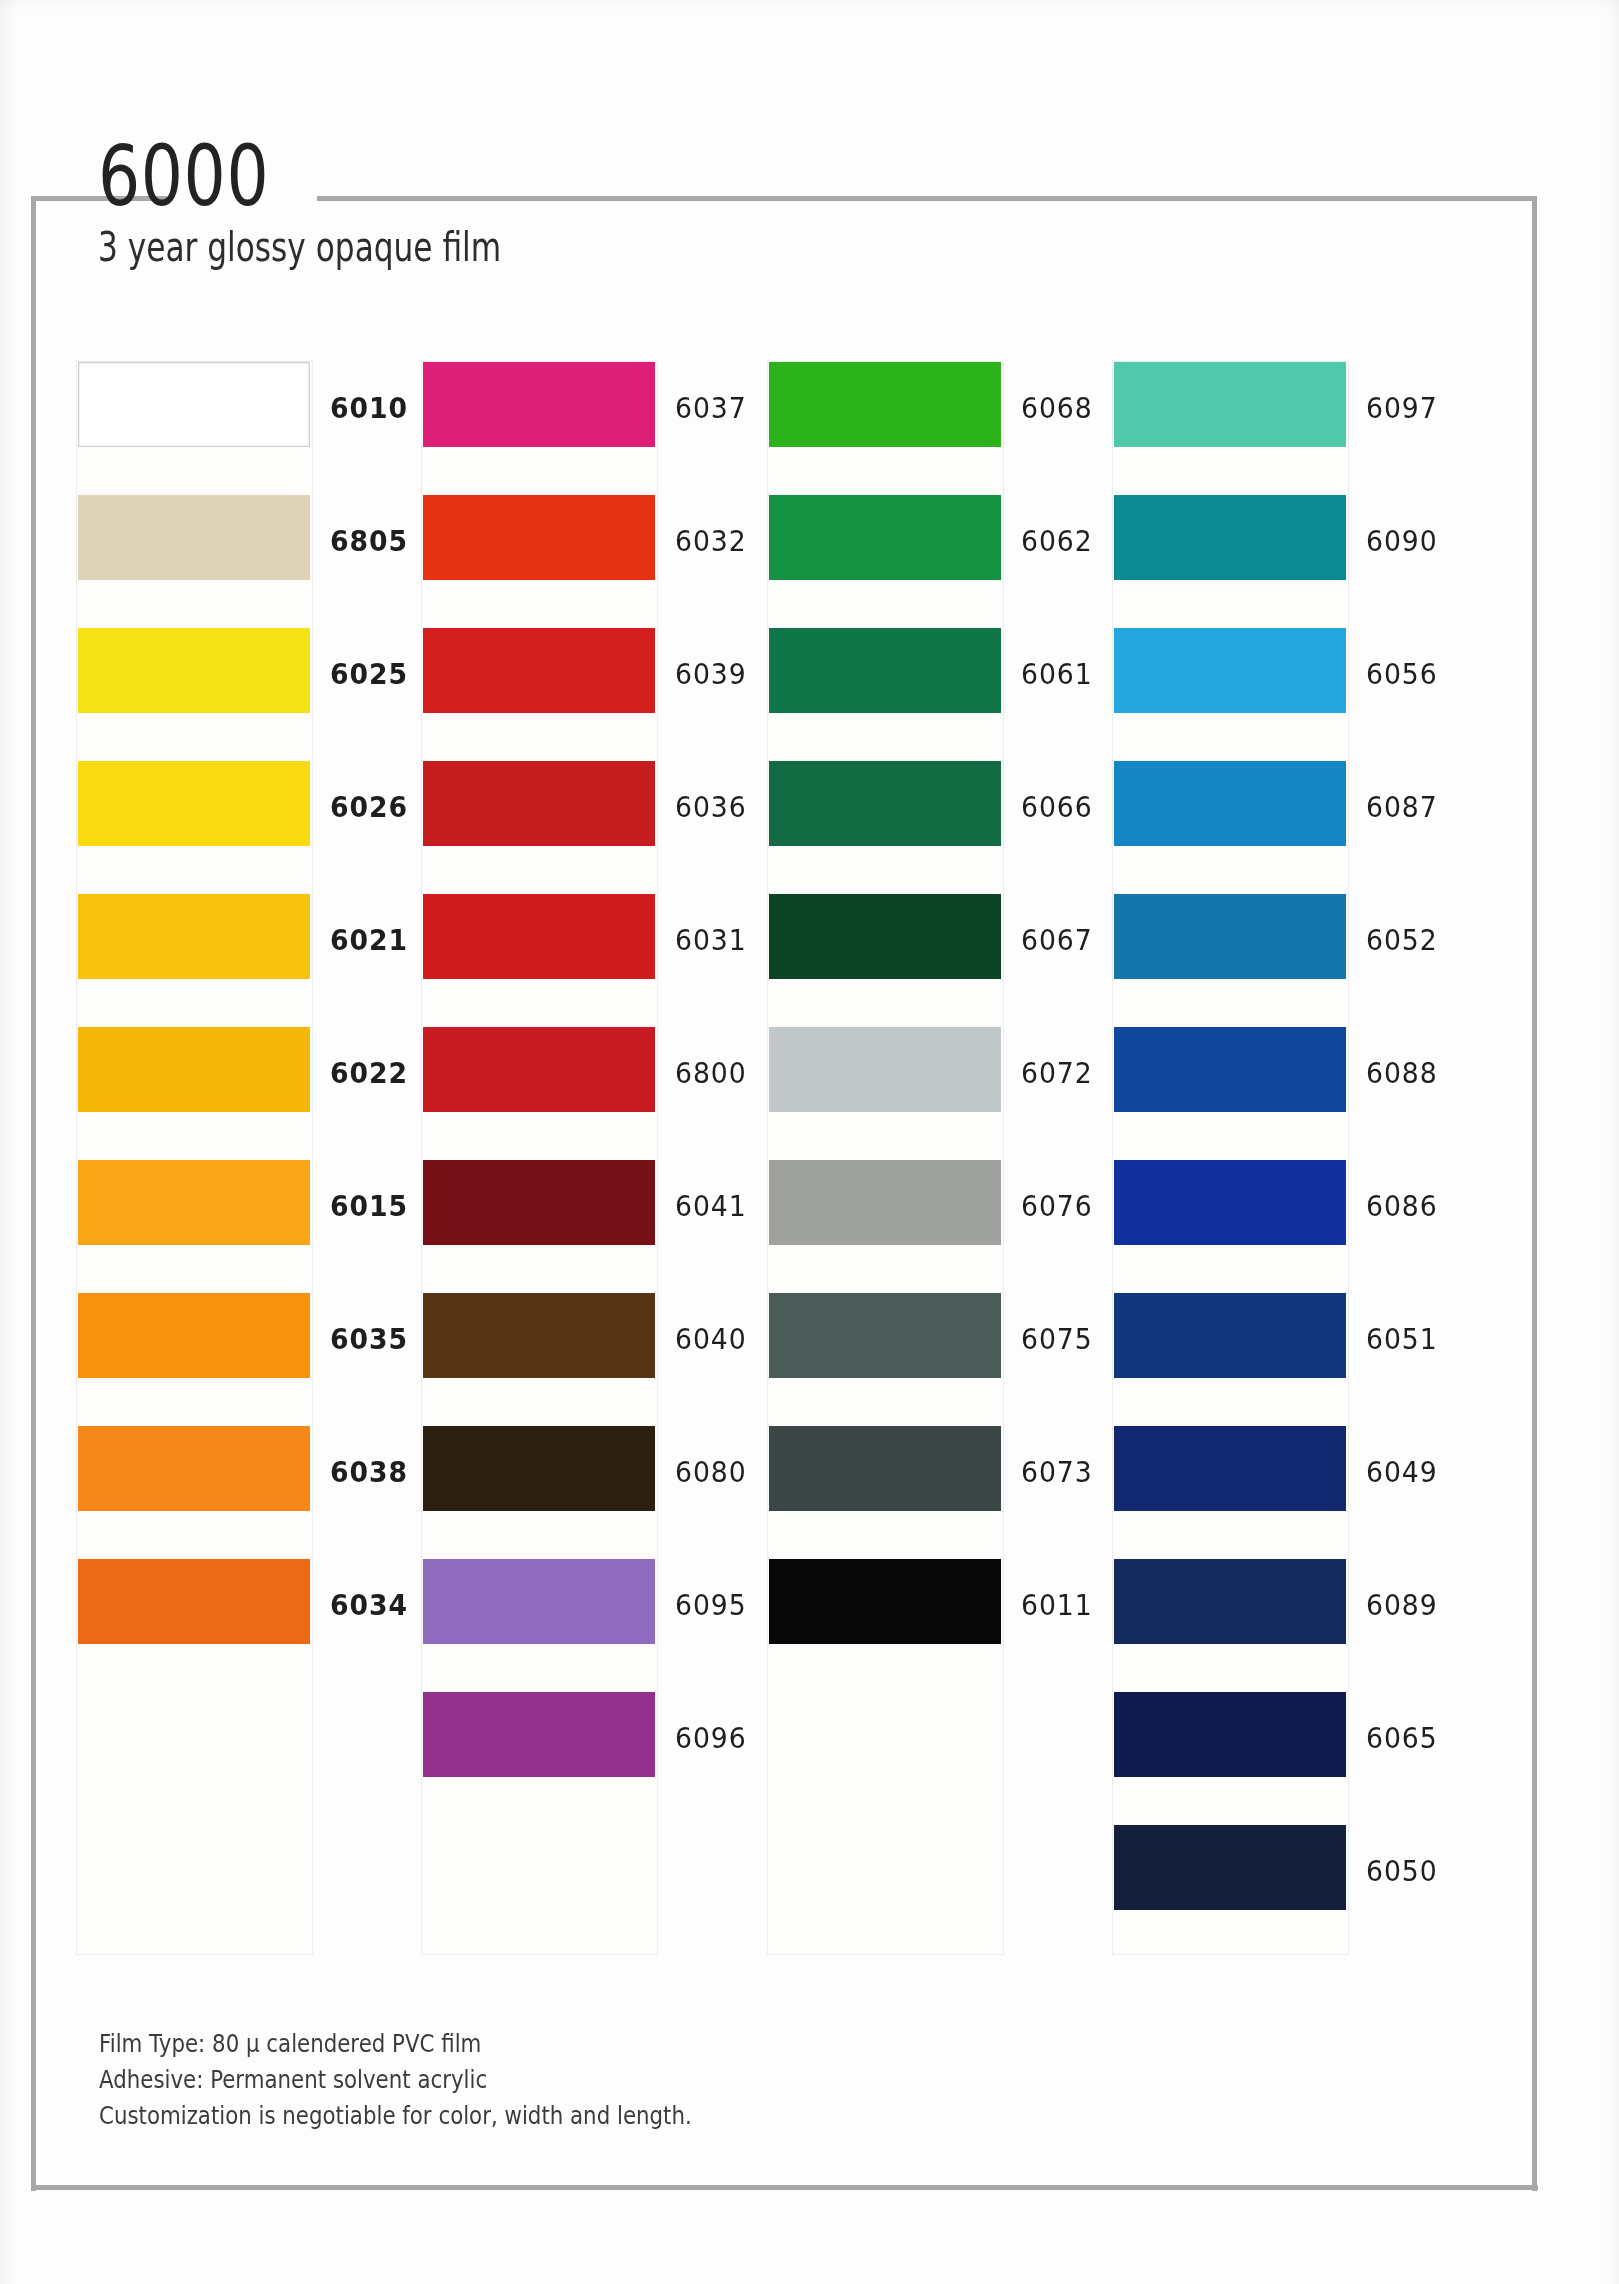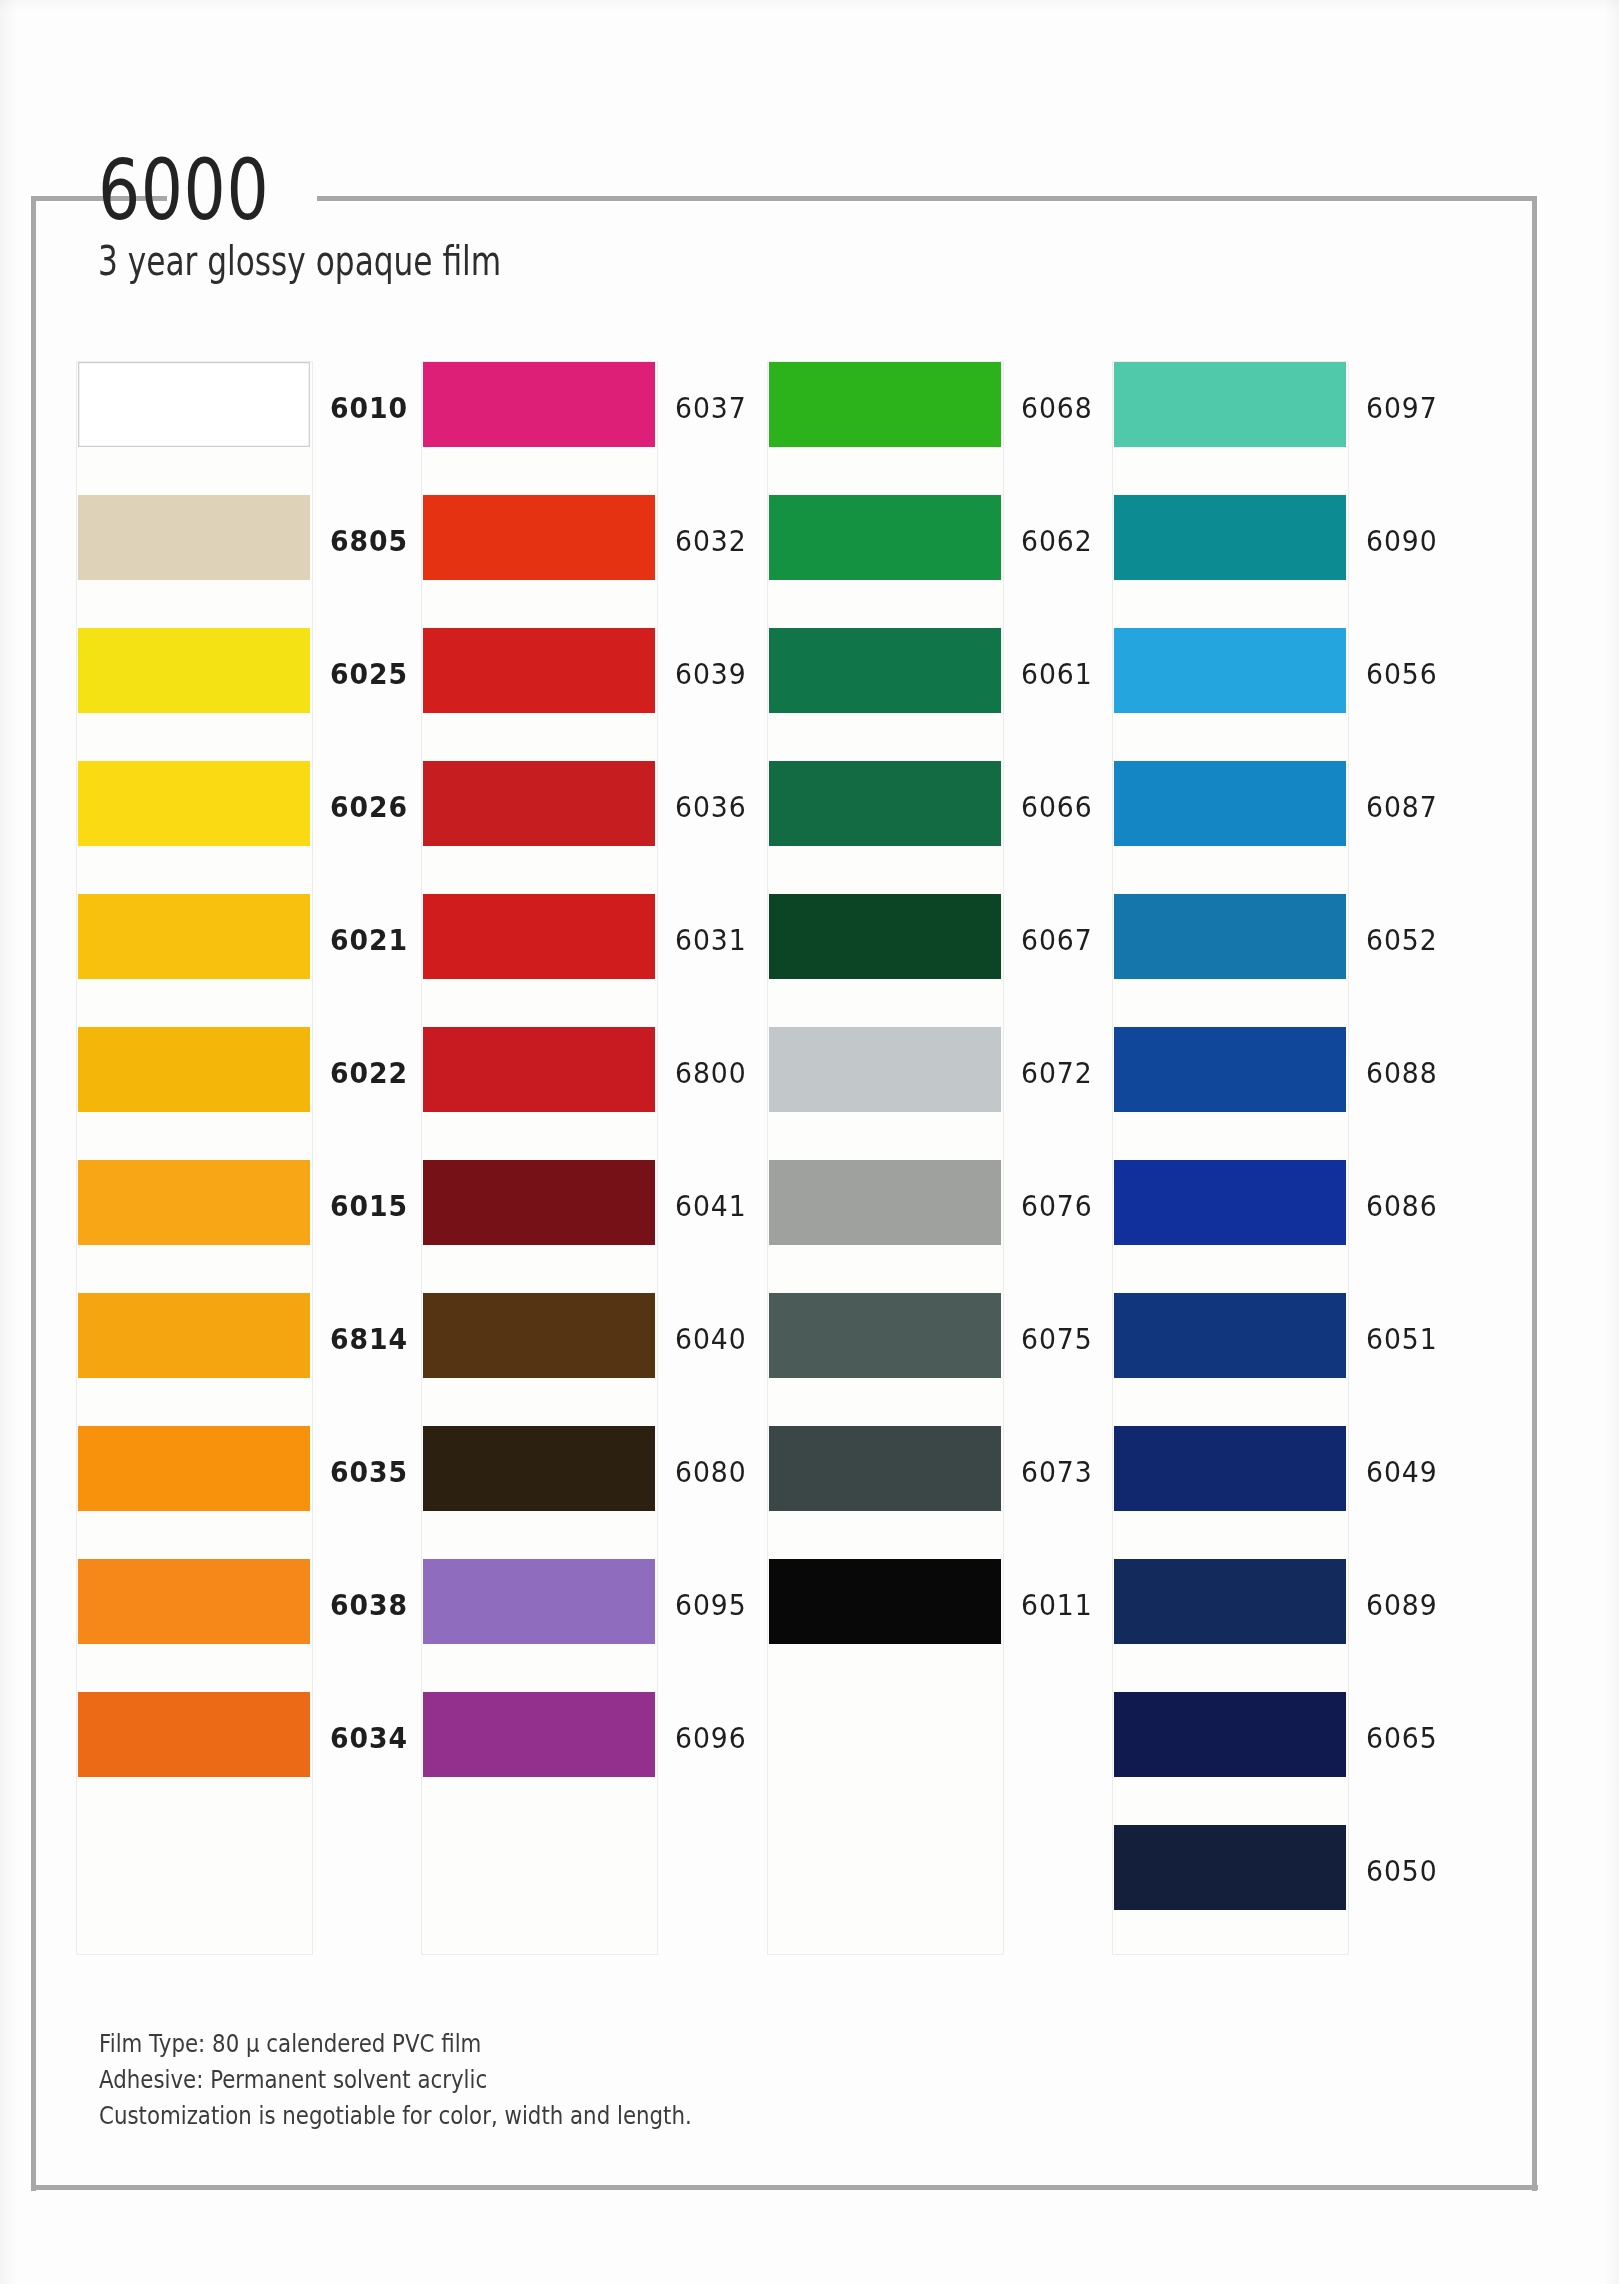--- a/index.html
+++ b/index.html
@@ -38,21 +38,21 @@
     position: absolute;
     background: #a8a8a8;
   }
   #frame-top-left   { left: 31px;   top: 196px;  width: 136px;  height: 5.2px; }
   #frame-top-right  { left: 317px;  top: 196px;  width: 1220px; height: 5.2px; }
   #frame-left       { left: 31px;   top: 196px;  width: 5.2px;    height: 1995px; }
   #frame-right      { left: 1532px; top: 196px;  width: 5.2px;    height: 1995px; }
   #frame-bottom     { left: 31px;   top: 2185px; width: 1507px; height: 5.2px; }
 
   
-  #header { position: absolute; left: 98px; top: 149px; }
+  #header { position: absolute; left: 98px; top: 135px; }
   #title-6000 {
     font-family: "DejaVu Sans", sans-serif;
     font-size: 83px;
     font-weight: 400;
     color: #232323;
     letter-spacing: 0.7px;
     line-height: 1;
     transform: scaleX(0.80);
     transform-origin: left top;
     white-space: nowrap;
@@ -170,24 +170,20 @@
       </div>
       <div class="row">
         <div class="swatch" style="background: rgb(245, 182, 10);"></div>
         <div class="code" style="top: 29px;">6022</div>
       </div>
       <div class="row">
         <div class="swatch" style="background: rgb(249, 166, 22);"></div>
         <div class="code" style="top: 29px;">6015</div>
       </div>
       <div class="row">
-        <div class="swatch" style="background: rgb(245, 165, 16);"></div>
-        <div class="code" style="top: 29px;">6814</div>
-      </div>
-      <div class="row">
         <div class="swatch" style="background: rgb(248, 146, 13);"></div>
         <div class="code" style="top: 29px;">6035</div>
       </div>
       <div class="row">
         <div class="swatch" style="background: rgb(246, 136, 26);"></div>
         <div class="code" style="top: 29px;">6038</div>
       </div>
       <div class="row">
         <div class="swatch" style="background: rgb(236, 106, 22);"></div>
         <div class="code" style="top: 29px;">6034</div>

